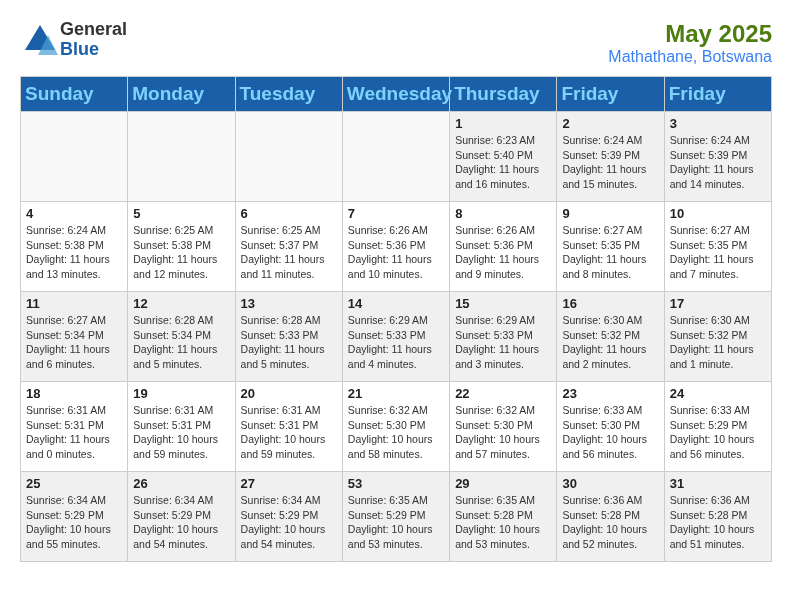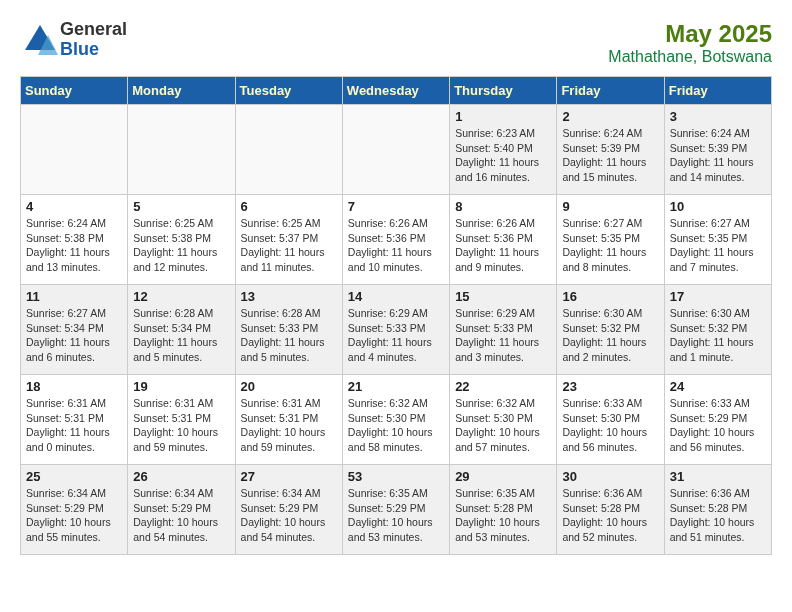--- a/index.html
+++ b/index.html
@@ -42,32 +42,32 @@
     .title-area {
       text-align: right;
     }
     .month-title {
       font-size: 24px;
       font-weight: bold;
       color: #4d7c0f;
     }
     .location-title {
       font-size: 16px;
-      color: #15803d;
+      color: #3b82f6;
     }
     table {
       width: 100%;
       border-collapse: collapse;
       table-layout: fixed;
     }
     th {
       background-color: #1a5fa8;
-      color: #fef9c3;
+      color: #7dd3fc;
       padding: 6px 4px;
-      font-size: 13px;
+      font-size: 19px;
       text-align: left;
       border: 1px solid #ccc;
     }
     td {
       vertical-align: top;
       border: 1px solid #ccc;
       padding: 4px 5px;
       font-size: 11px;
       color: #222;
       height: 90px;

